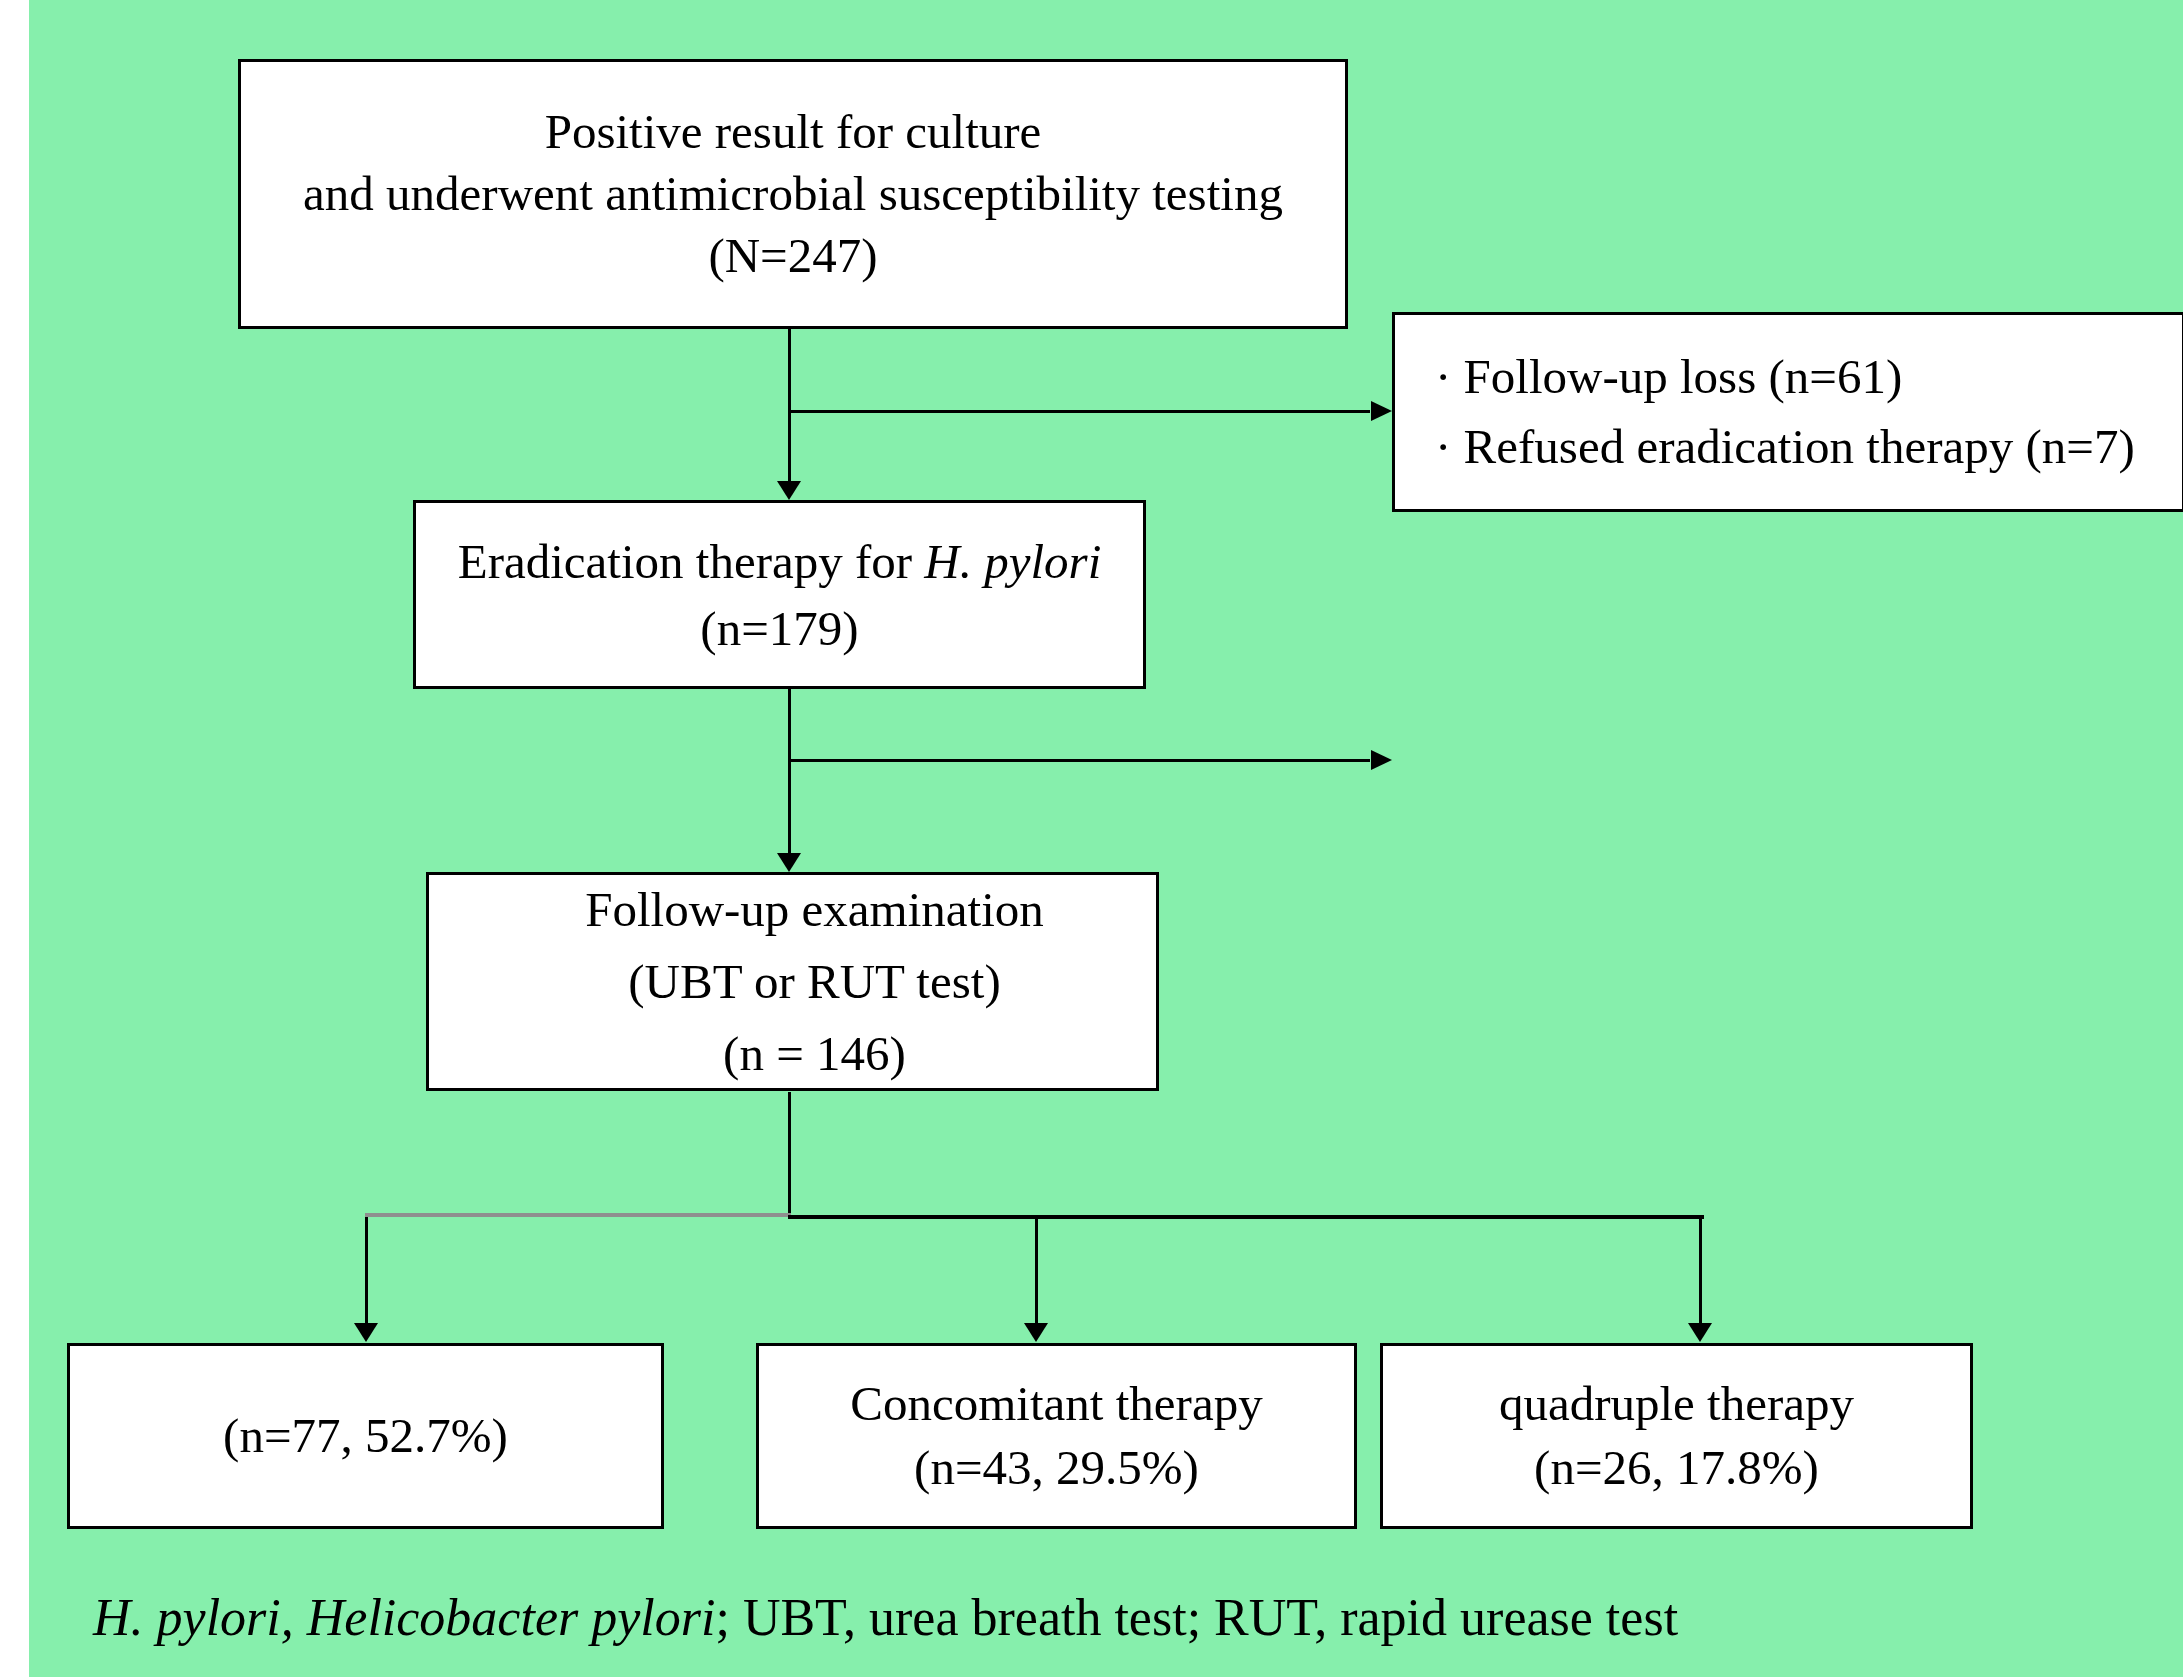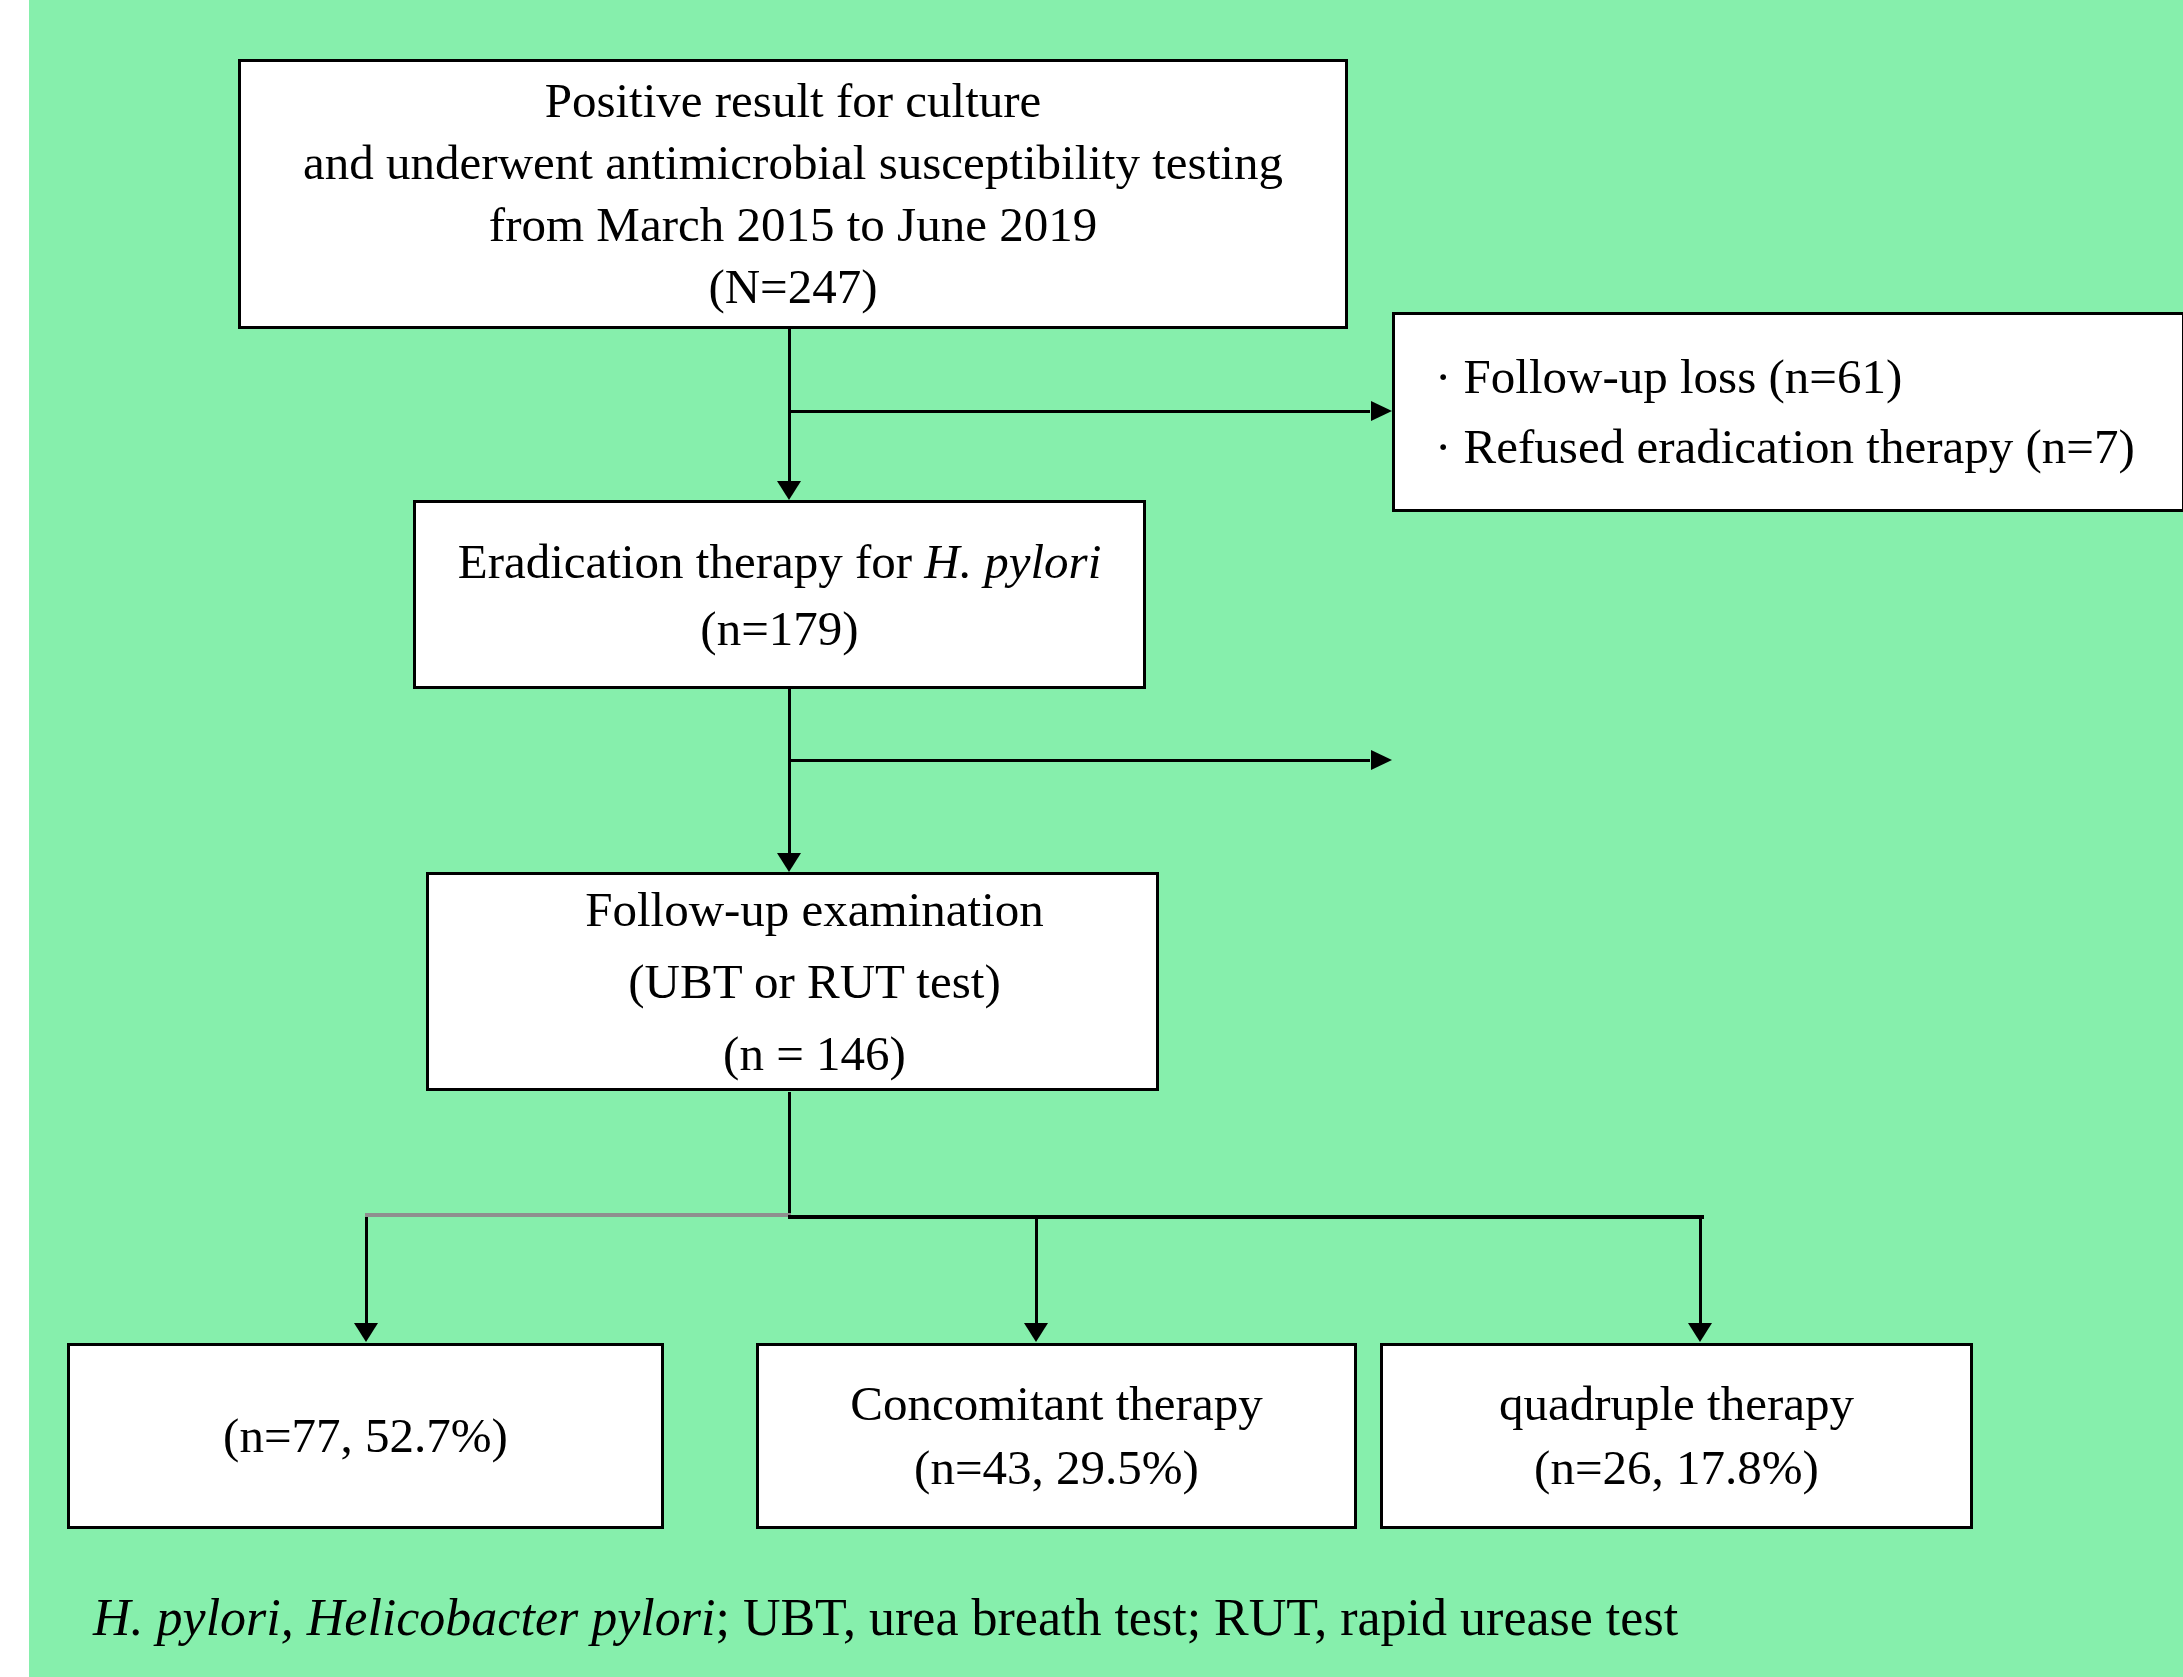--- a/index.html
+++ b/index.html
@@ -58,21 +58,20 @@
 </style>
 </head>
 <body>
 
 <div id="canvas">
 
   <div class="box lh-tight" style="left:209px; top:59px; width:1110px; height:270px;">
     <div>
       <div>Positive result for culture</div>
       <div>and underwent antimicrobial susceptibility testing</div>
-      <div>from March 2015 to June 2019</div>
       <div>(N=247)</div>
     </div>
   </div>
 
   <div class="vline" style="left:759px; top:329px; width:3.3px; height:154px;"></div>
   <div class="arrow-down" style="left:748px; top:481px;"></div>
 
   <div class="hline" style="left:760px; top:410px; width:581px; height:3.3px;"></div>
   <div class="arrow-right" style="left:1342px; top:401px;"></div>
 

